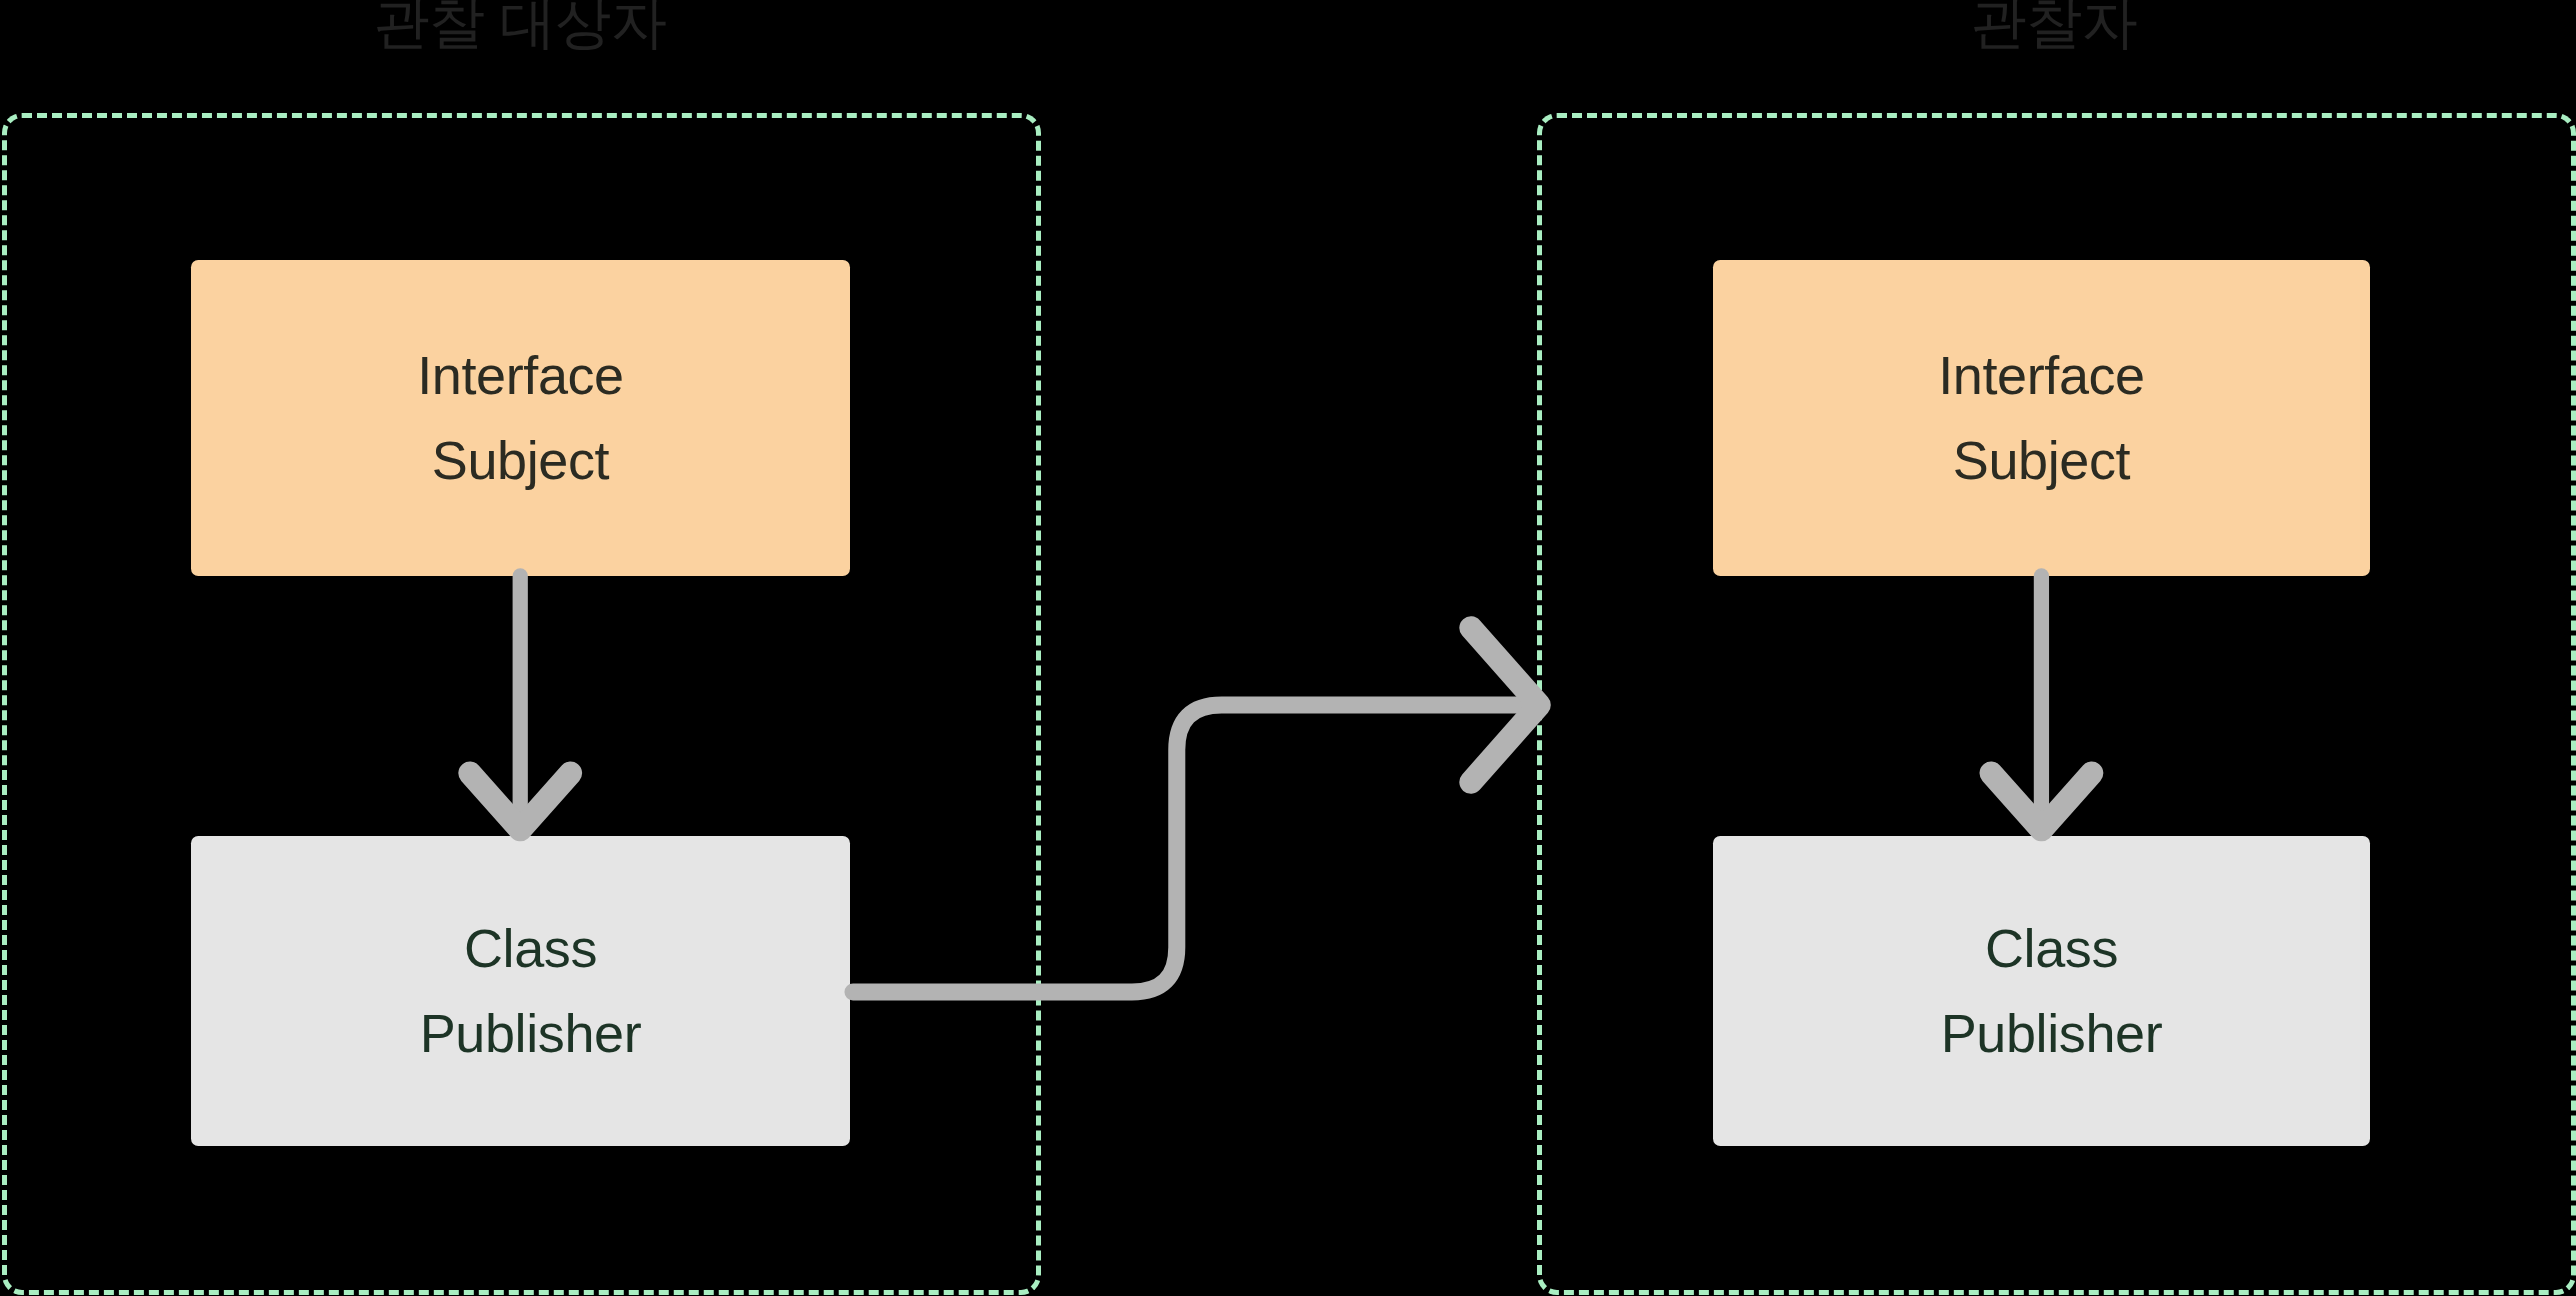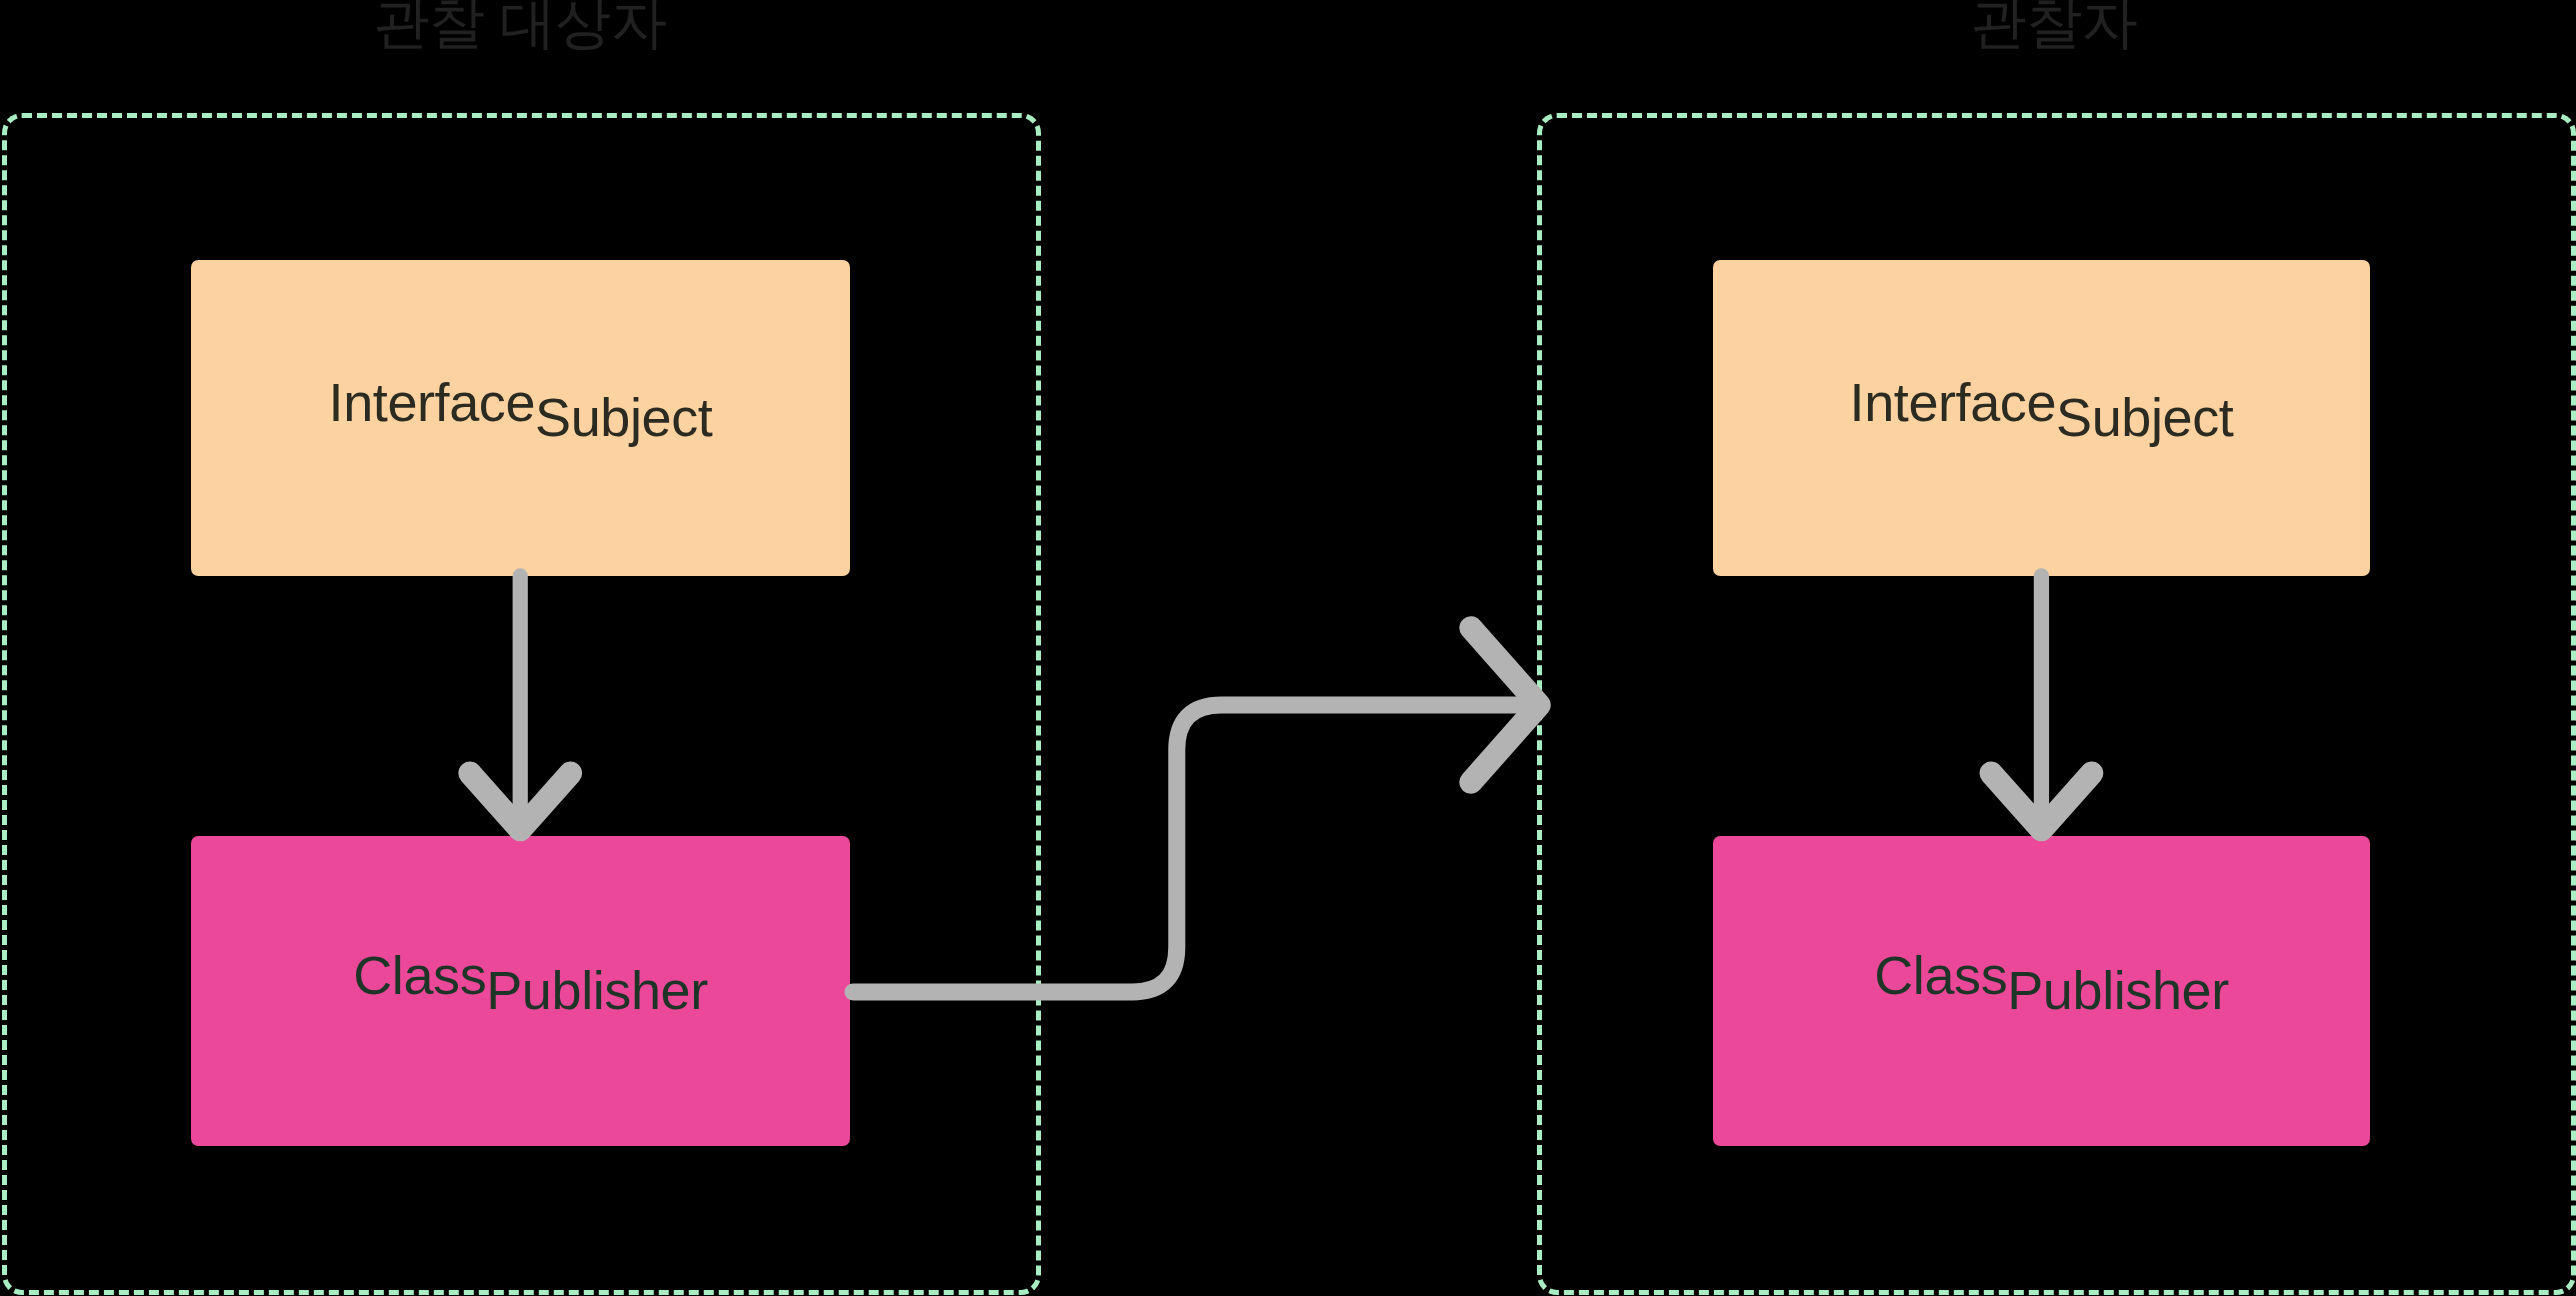--- a/index.html
+++ b/index.html
@@ -49,36 +49,36 @@
   }
   #group-left  { left: 1.8px;    top: 113px; width: 1039px; height: 1182px; }
   #group-right { left: 1537px; top: 113px; width: 1039px; height: 1182px; }
 
   
   .node {
     position: absolute;
     box-sizing: border-box;
     border-radius: 7.2px;
     display: flex;
-    flex-direction: row;
+    flex-direction: column;
     align-items: center;
     justify-content: center;
     text-align: center;
   }
   .node .line {
     font-size: 54px;
     line-height: 1.02;
     color: #2b2b22;
     font-weight: 400;
     letter-spacing: -0.4px;
   }
   .node .line.l1 { margin-bottom: 30.5px; }
 
   .node.interface { background: #fbd2a0; }
-  .node.klass     { background: #ec4899; padding-left: 20px; }
+  .node.klass     { background: #e5e5e5; padding-left: 20px; }
   .node.klass .line { color: #1d3426; }
 
   #node-subject    { left: 191px;  top: 260px;  width: 659px; height: 316px; }
   #node-publisher  { left: 191px;  top: 836px;  width: 659px; height: 310px; }
   #node-observer   { left: 1713px; top: 260px;  width: 657px; height: 316px; }
   #node-subscriber { left: 1713px; top: 836px;  width: 657px; height: 310px; }
 
   
   #connectors {
     position: absolute;

